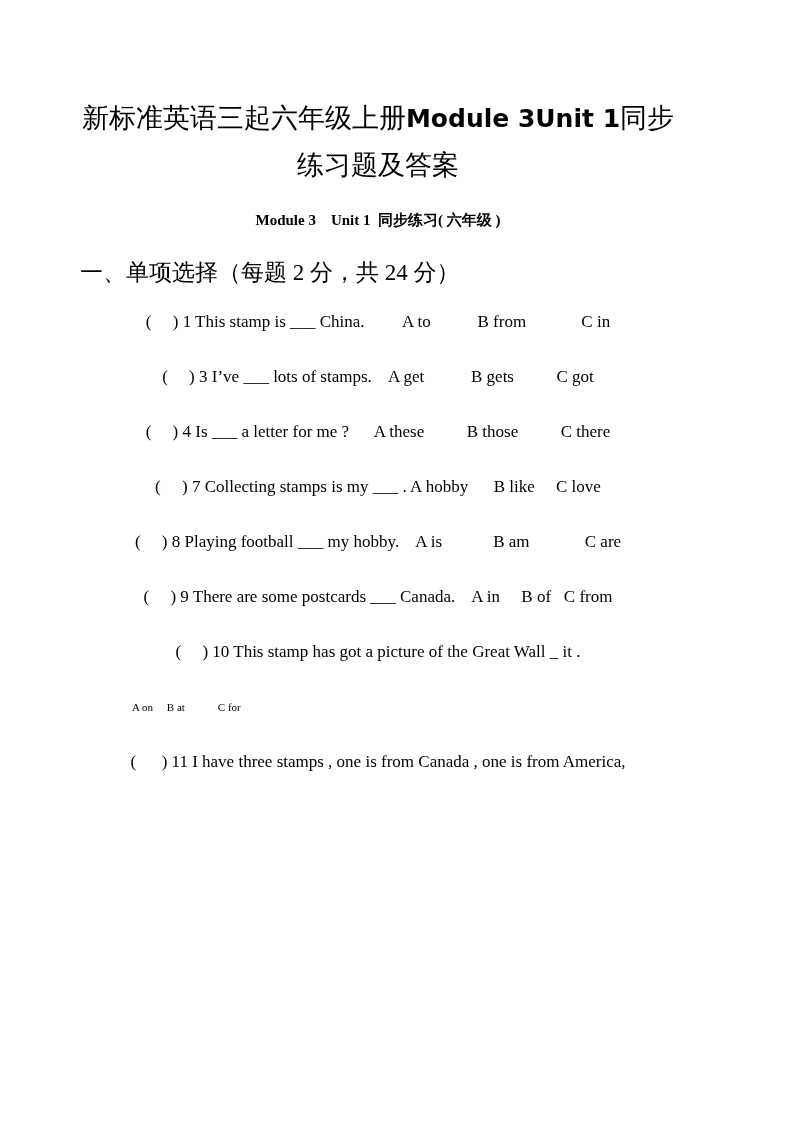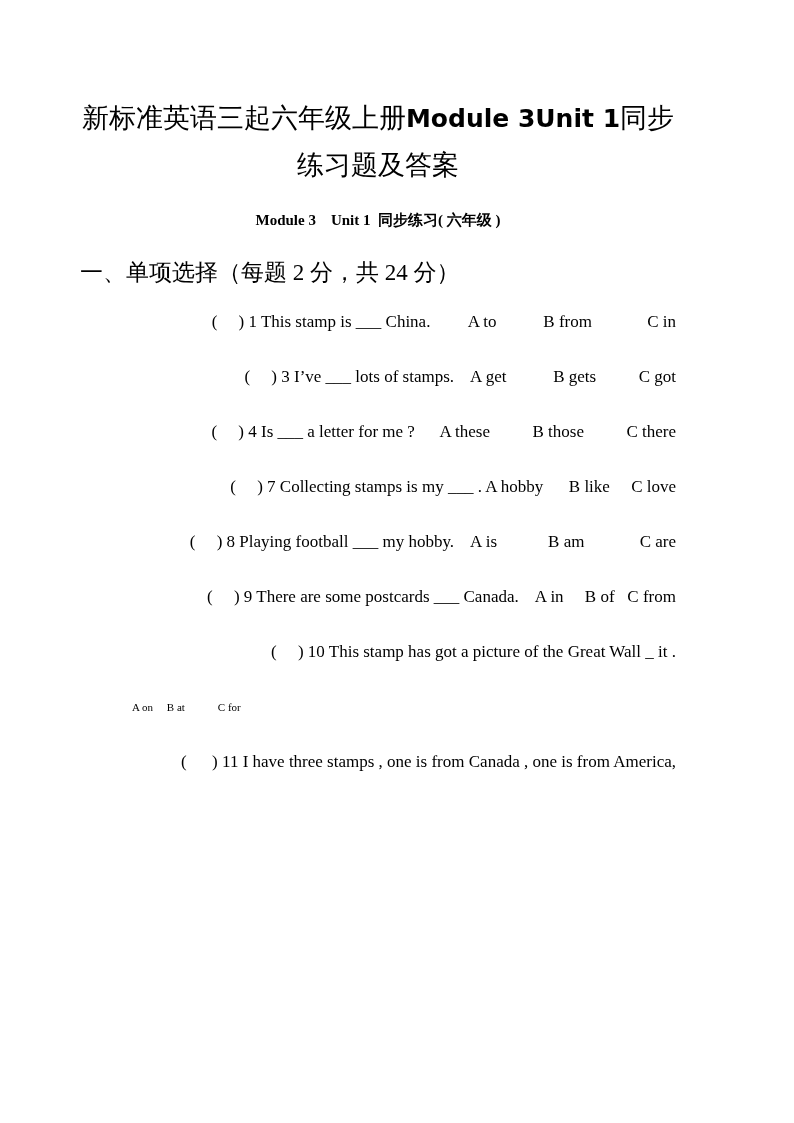--- a/index.html
+++ b/index.html
@@ -63,21 +63,21 @@
   
   .question-list {
     margin: 22px 0 0 0;
     padding: 0;
     list-style: none;
   }
   .question {
     font-size: 17px;
     line-height: 28px;
     margin: 0 0 27px 0;
-    text-align: right;
+    text-align: center;
     white-space: pre-wrap;
     word-break: normal;
   }
   .sub-options {
     font-size: 11px;
     line-height: 28px;
     margin: 0 0 27px 52px;
     white-space: pre;
   }
 </style>

